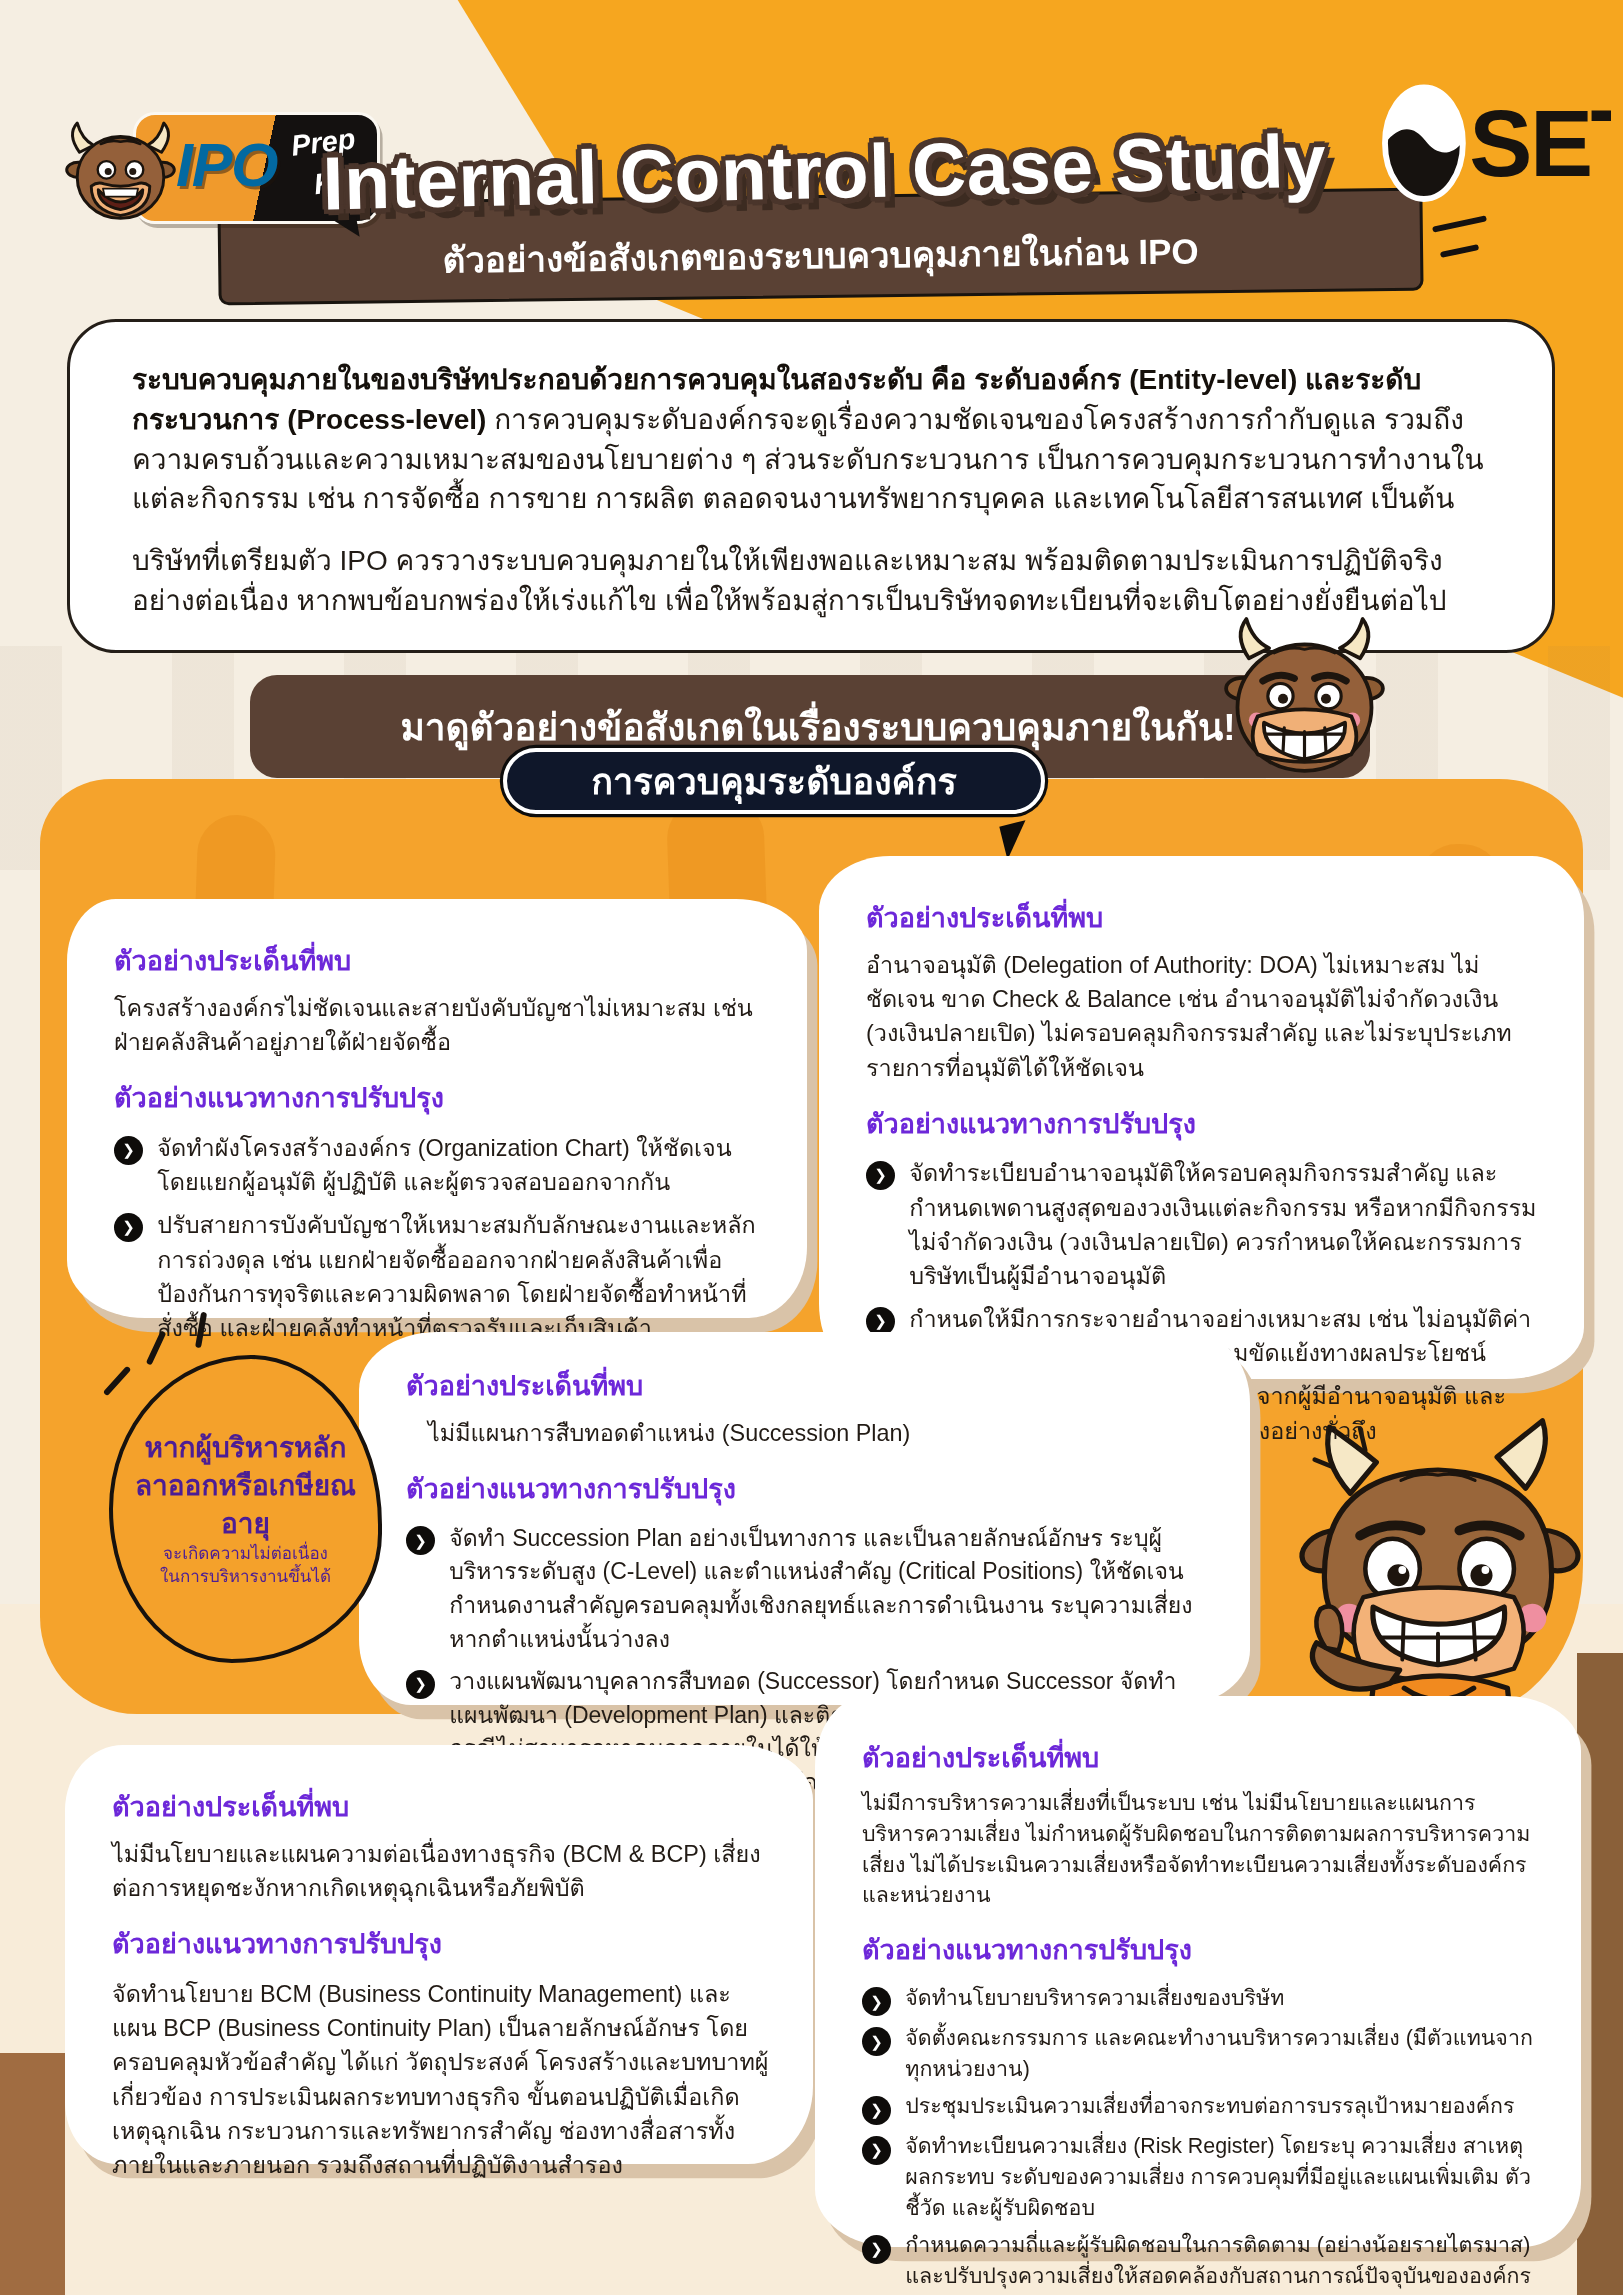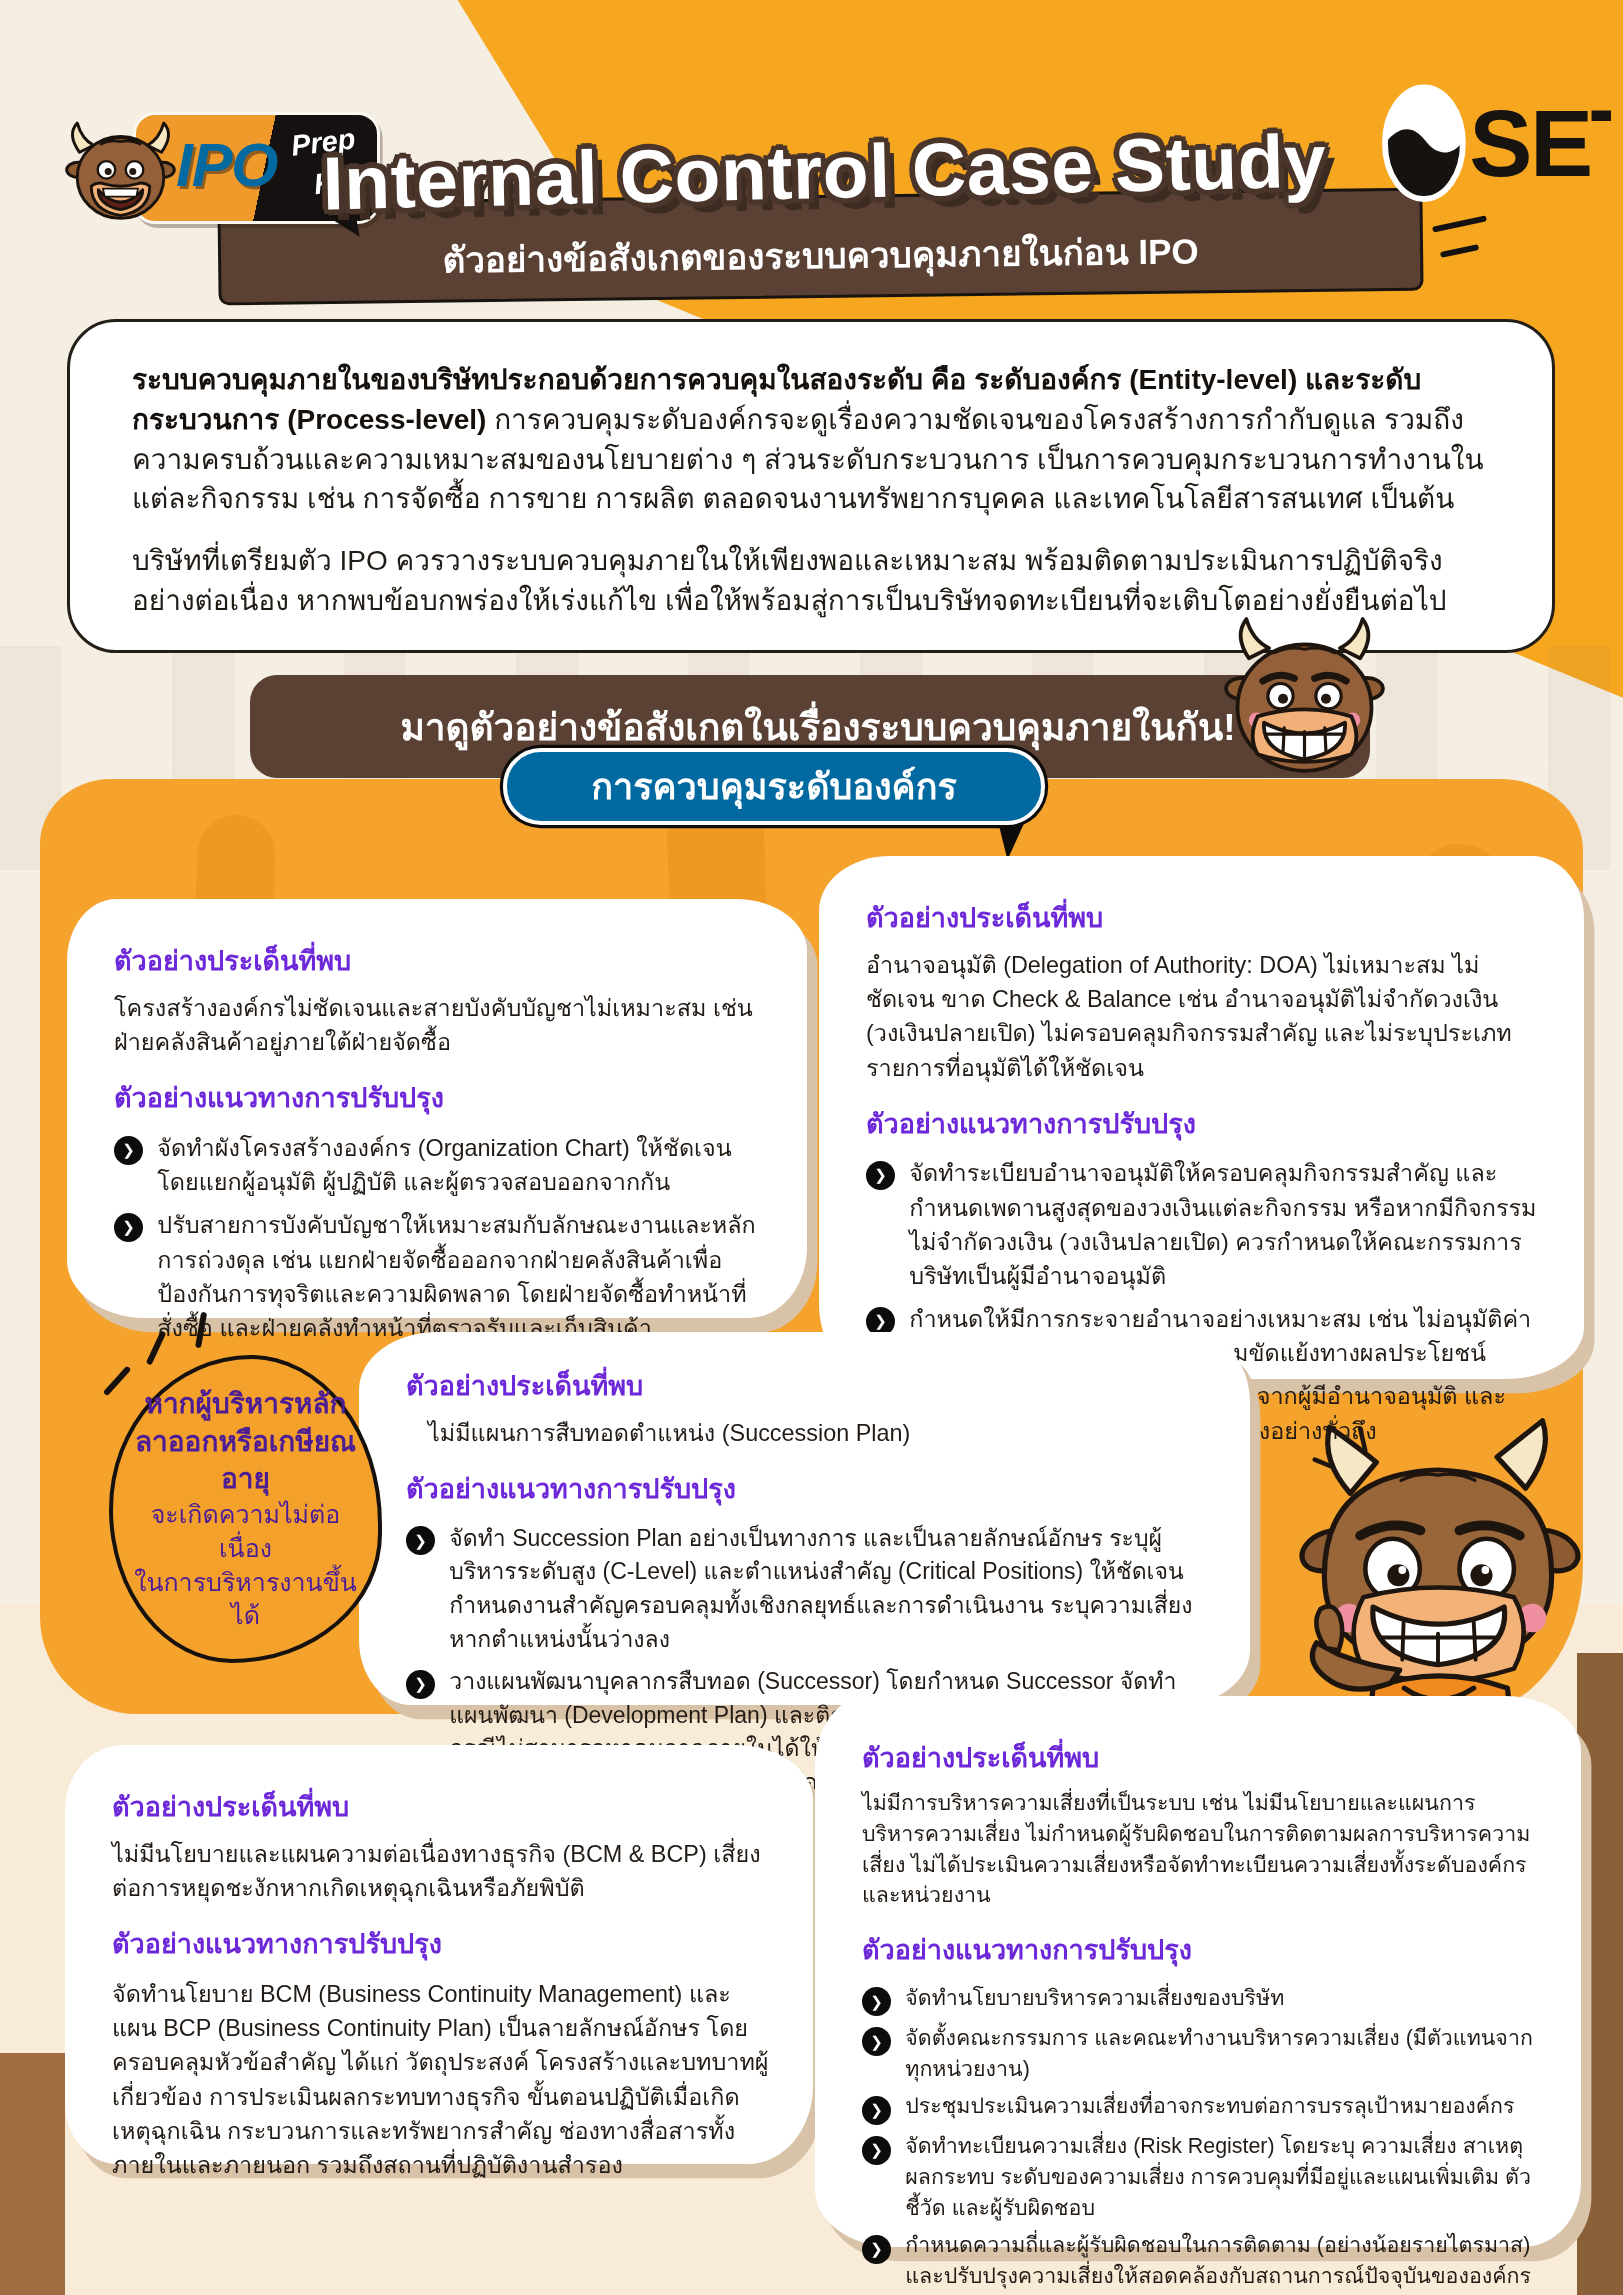--- a/index.html
+++ b/index.html
@@ -50,21 +50,21 @@
          border:3.2px solid #241e18;border-radius:49px;padding:38px 62px 0 62px;}
   .intro p{margin:0;font-size:28px;line-height:1.42;color:#211b15;}
   .intro p+p{margin-top:22px;}
   .intro .b{font-weight:800;color:#15100b;}
 
   
   .banner{position:absolute;left:250px;top:675px;width:1120px;height:103px;z-index:4;background:#5a4134;
           border-radius:27px;display:flex;align-items:center;justify-content:center;padding-left:16px;}
   .banner span{color:#fff;font-size:37px;font-weight:700;}
   .banner-bull{position:absolute;left:1216px;top:605px;width:177px;height:195px;z-index:5;}
-  .pill{position:absolute;left:503px;top:748px;width:542px;height:77px;z-index:6;background:#0369a1;
+  .pill{position:absolute;left:503px;top:748px;width:542px;height:66px;z-index:6;background:#0f172a;
         border:4.5px solid #fff;box-shadow:0 0 0 3.2px #0d0c0b;border-radius:38px;
         display:flex;align-items:center;justify-content:center;}
   .pill span{color:#fff;font-size:36px;font-weight:700;}
   .pill-tail{position:absolute;left:1003px;top:823px;width:0;height:0;z-index:5;
         border-top:34px solid #0d0c0b;border-right:27px solid transparent;transform:rotate(-14deg);}
 
   
   .card{position:absolute;background:#fff;z-index:6;padding:40px 44px 19.5px 47px;
         box-shadow:10.4px 14.3px 0 #d9c3a8;}
   .card h3{margin:0 0 9px;font-size:27px;font-weight:800;color:#6d28d9;}
@@ -83,21 +83,21 @@
   .cardE{left:815px;top:1696px;width:766px;height:551px;border-radius:52px 75px 58px 78px / 71px 55px 65px 58px;}
   .cardE p.itext,.cardE .brow p{font-size:21.4px;line-height:1.44;}
   .cardE .brow{margin-bottom:6.5px;}
 
   
   .bubble{position:absolute;left:109px;top:1355px;width:273px;height:308px;z-index:7;background:#f4a12b;
           border:4.5px solid #17120e;border-radius:52% 48% 55% 45% / 50% 55% 42% 50%;
           display:flex;flex-direction:column;align-items:center;justify-content:center;text-align:center;padding:0 17px;}
   .bubble span{display:block;color:#4c1d95;line-height:1.35;}
   .bubble .bb{font-size:28px;font-weight:800;}
-  .bubble .bn{font-size:25px;font-weight:500;text-align:center;}
+  .bubble .bn{font-size:17px;font-weight:500;text-align:center;}
   .btail1{position:absolute;left:294px;top:1557px;width:0;height:0;z-index:6;
           border-left:40px solid #17120e;border-bottom:79px solid transparent;transform:rotate(-6deg);}
   .btail2{position:absolute;left:291px;top:1556px;width:0;height:0;z-index:7;
           border-left:34px solid #f4a12b;border-bottom:68px solid transparent;transform:rotate(-6deg);}
   .bdash{position:absolute;width:36px;height:5.8px;background:#17120e;border-radius:3.2px;z-index:7;}
 
   .bigbull{position:absolute;left:1253px;top:1383px;width:370px;height:448px;z-index:4;}
 </style>
 </head>
 <body>

